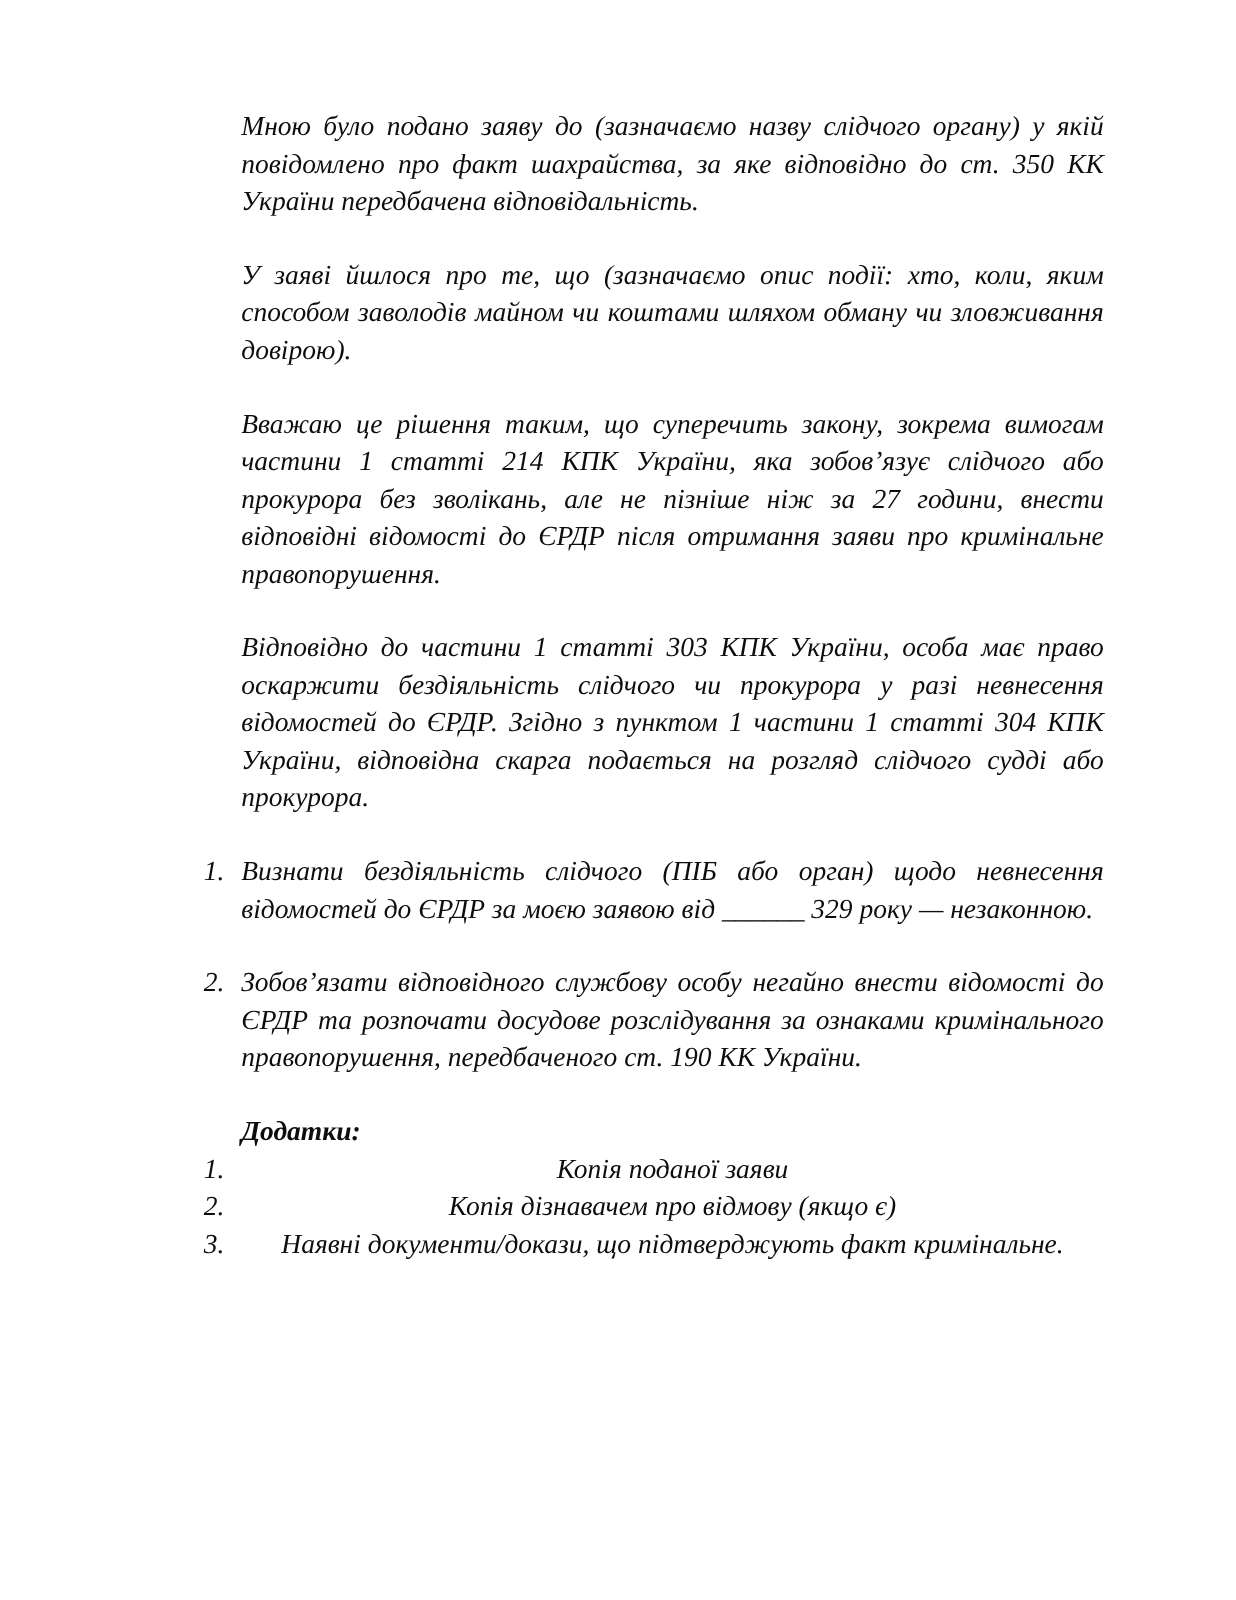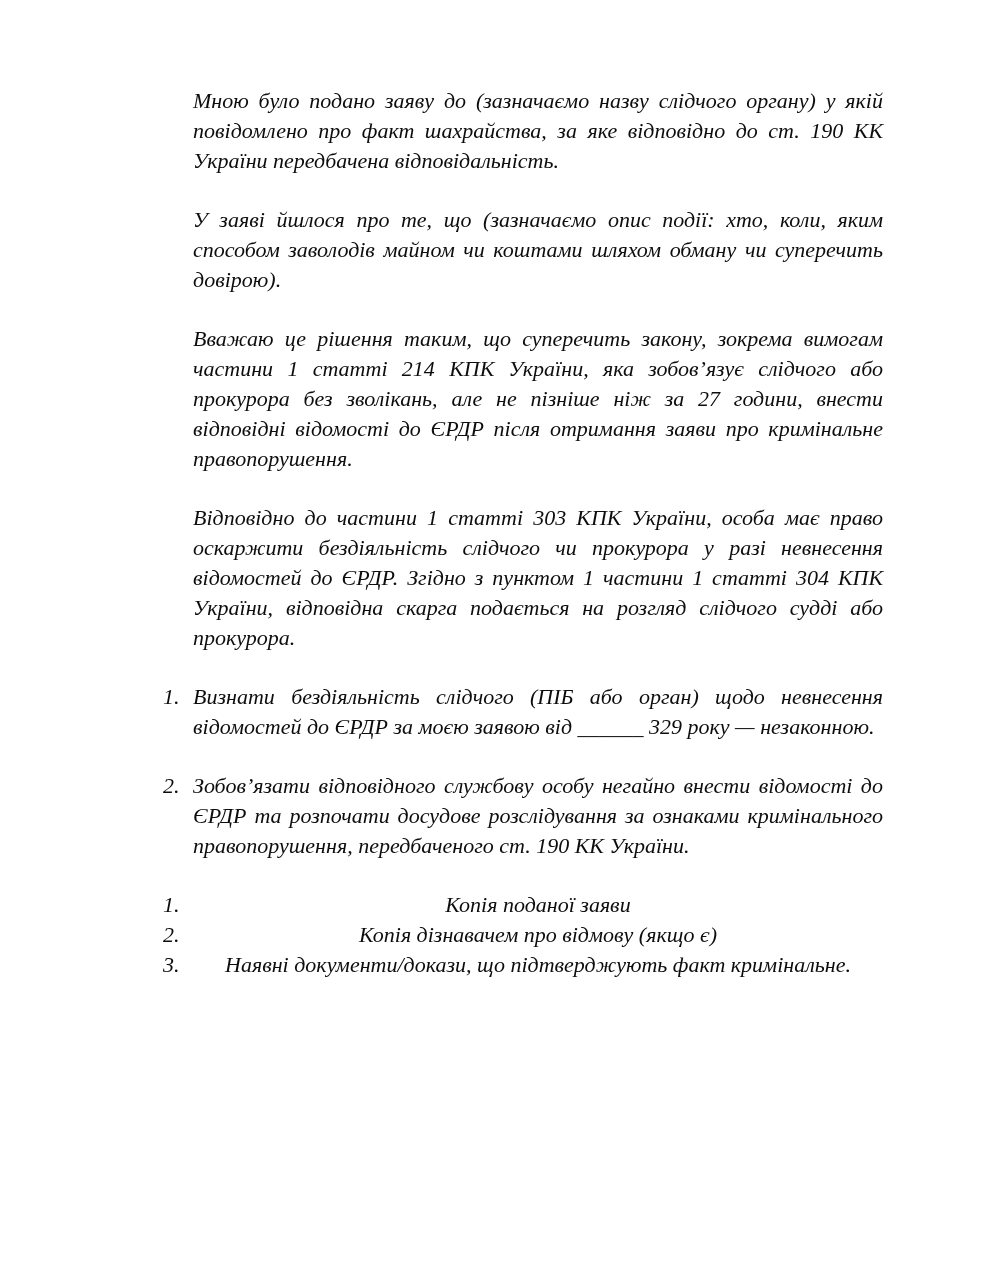--- a/index.html
+++ b/index.html
@@ -53,34 +53,35 @@
   .attach-text {
     flex: 1 1 auto;
     text-align: center;
   }
 </style>
 </head>
 <body>
 
 <div class="page">
 
-  <p class="para">Мною було подано заяву до (зазначаємо назву слідчого органу) у якій повідомлено про факт шахрайства, за яке відповідно до ст. 190 КК України передбачена відповідальність.</p>
-  <p class="para">У заяві йшлося про те, що (зазначаємо опис події: хто, коли, яким способом заволодів майном чи коштами шляхом обману чи суперечить довірою).</p>
+  <p class="para">Мною було подано заяву до (зазначаємо назву слідчого органу) у якій повідомлено про факт шахрайства, за яке відповідно до ст. 350 КК України передбачена відповідальність.</p>
+  <p class="para">У заяві йшлося про те, що (зазначаємо опис події: хто, коли, яким способом заволодів майном чи коштами шляхом обману чи зловживання довірою).</p>
   <p class="para">Вважаю це рішення таким, що суперечить закону, зокрема вимогам частини 1 статті 214 КПК України, яка зобов’язує слідчого або прокурора без зволікань, але не пізніше ніж за 27 години, внести відповідні відомості до ЄРДР після отримання заяви про кримінальне правопорушення.</p>
   <p class="para">Відповідно до частини 1 статті 303 КПК України, особа має право оскаржити бездіяльність слідчого чи прокурора у разі невнесення відомостей до ЄРДР. Згідно з пунктом 1 частини 1 статті 304 КПК України, відповідна скарга подається на розгляд слідчого судді або прокурора.</p>
 
   <div class="list-row">
     <div class="list-num">1.</div>
     <div class="list-text">Визнати бездіяльність слідчого (ПІБ або орган) щодо невнесення відомостей до ЄРДР за моєю заявою від ______ 329 року — незаконною.</div>
   </div>
   <div class="list-row">
     <div class="list-num">2.</div>
     <div class="list-text">Зобов’язати відповідного службову особу негайно внести відомості до ЄРДР та розпочати досудове розслідування за ознаками кримінального правопорушення, передбаченого ст. 190 КК України.</div>
   </div>
 
+  <div class="attach-heading">Додатки:</div>
 
   <div class="attach-row">
     <div class="attach-num">1.</div>
     <div class="attach-text">Копія поданої заяви</div>
   </div>
   <div class="attach-row">
     <div class="attach-num">2.</div>
     <div class="attach-text">Копія дізнавачем про відмову (якщо є)</div>
   </div>
   <div class="attach-row">

